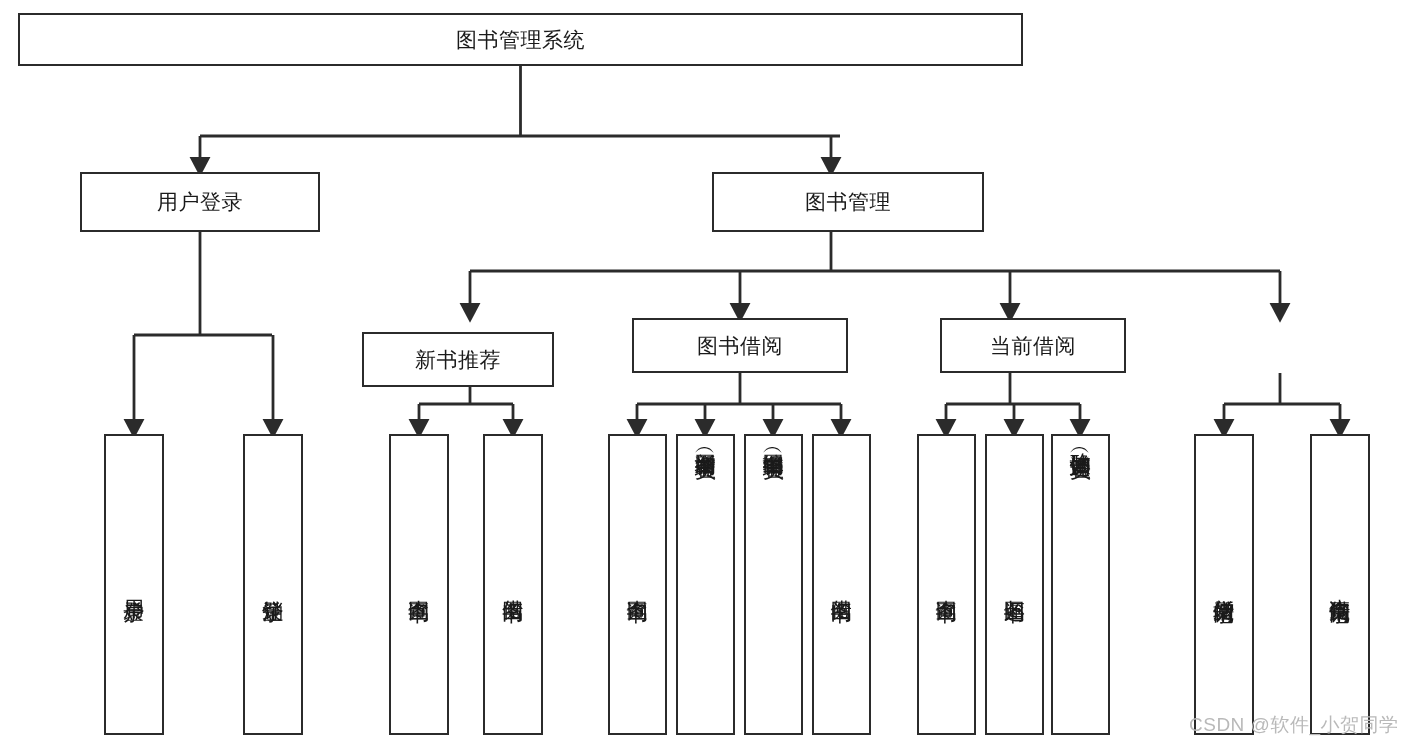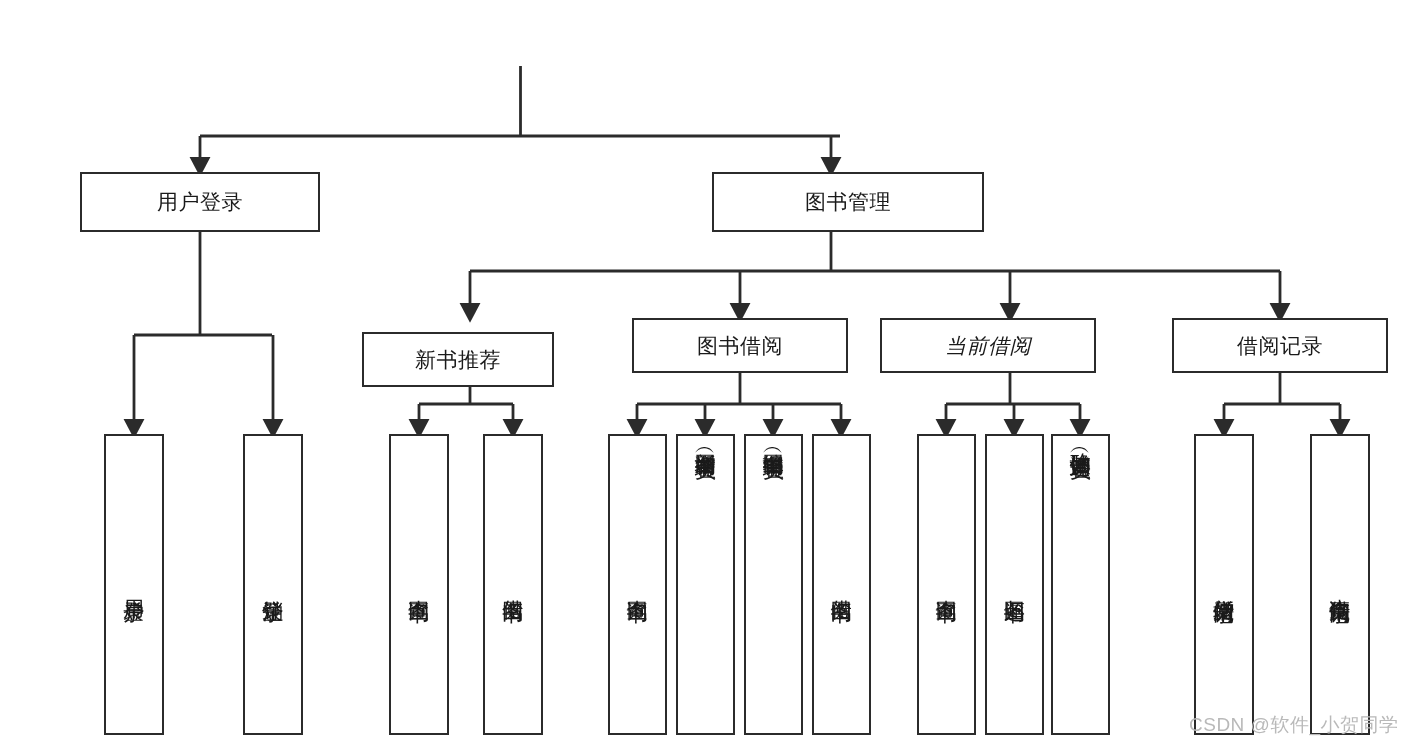--- a/index.html
+++ b/index.html
@@ -120,39 +120,39 @@
       <path d="M1014,404 L1014,422" marker-end="url(#arrowhead)"></path>
       <path d="M1080,404 L1080,422" marker-end="url(#arrowhead)"></path>
 
       <path d="M1280,373 L1280,404"></path>
       <path d="M1224,404 L1340,404"></path>
       <path d="M1224,404 L1224,422" marker-end="url(#arrowhead)"></path>
       <path d="M1340,404 L1340,422" marker-end="url(#arrowhead)"></path>
     </g>
   </svg>
 
+  <div class="node-box" style="left:18px; top:13px; width:1005px; height:53px;">
+    <span class="node-label-h">图书管理系统</span>
+  </div>
 
   <div class="node-box" style="left:80px; top:172px; width:240px; height:60px;">
     <span class="node-label-h">用户登录</span>
   </div>
   <div class="node-box" style="left:712px; top:172px; width:272px; height:60px;">
     <span class="node-label-h">图书管理</span>
   </div>
 
   <div class="node-box" style="left:362px; top:332px; width:192px; height:55px;">
     <span class="node-label-h">新书推荐</span>
   </div>
   <div class="node-box" style="left:632px; top:318px; width:216px; height:55px;">
     <span class="node-label-h">图书借阅</span>
   </div>
-  <div class="node-box" style="left:880px; top:318px; width:216px; height:55px;font-style:italic;">
+  <div class="node-box" style="left:940px; top:318px; width:186px; height:55px;">
     <span class="node-label-h">当前借阅</span>
-  </div>
-  <div class="node-box" style="left:1172px; top:318px; width:216px; height:55px;">
-    <span class="node-label-h">借阅记录</span>
   </div>
 
   <div class="node-box vertical mid-aligned" style="left:104px; top:434px; width:60px; height:301px;">
     <span class="node-label-v">用户登录</span>
   </div>
   <div class="node-box vertical mid-aligned" style="left:243px; top:434px; width:60px; height:301px;">
     <span class="node-label-v">注销登录</span>
   </div>
   <div class="node-box vertical mid-aligned" style="left:389px; top:434px; width:60px; height:301px;">
     <span class="node-label-v">查询图书</span>

